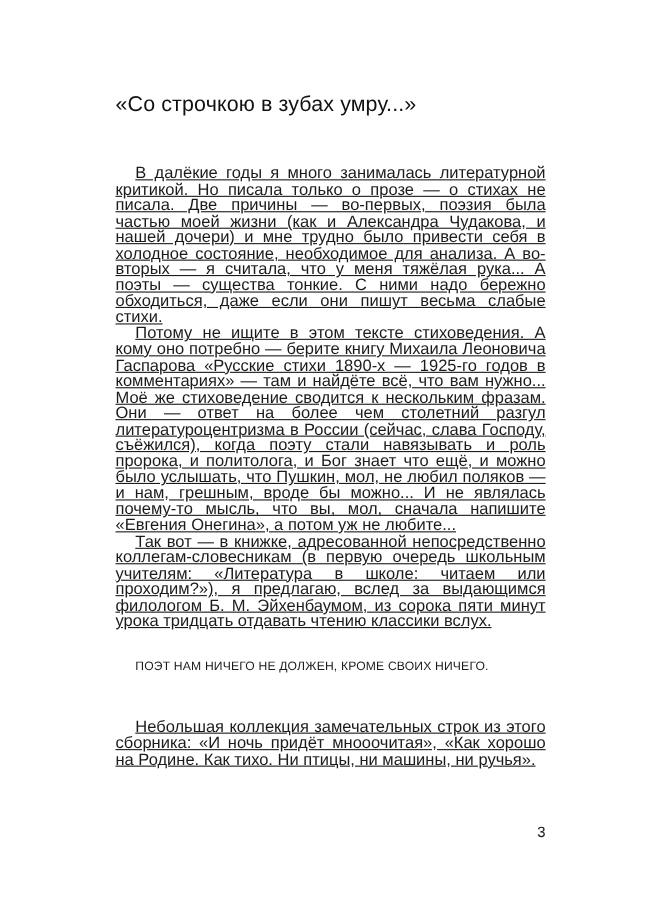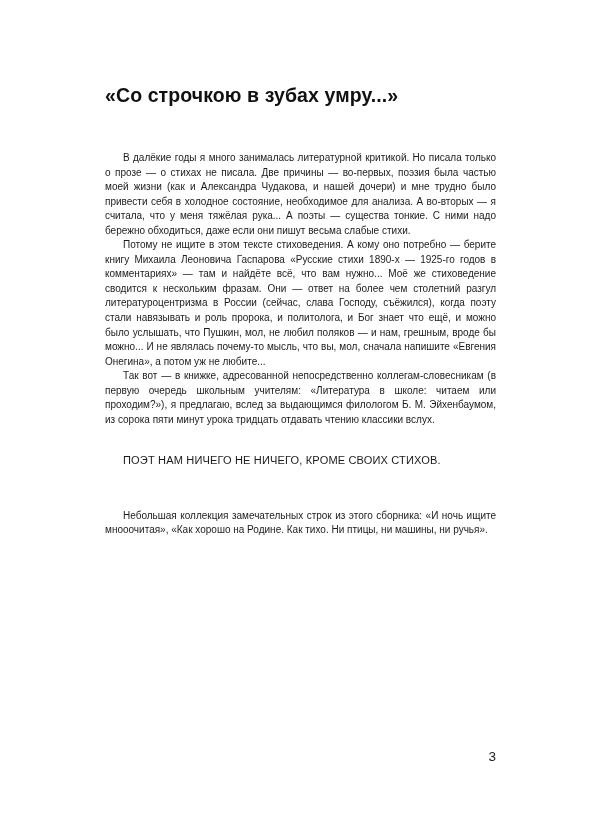--- a/index.html
+++ b/index.html
@@ -21,41 +21,42 @@
     margin: 0 auto;
   }
   .content {
     position: absolute;
     left: 105px;
     top: 0;
     width: 391px;
   }
   .chapter-title {
     font-size: 19.5px;
-    font-weight: 700;
+    font-weight: 400;
     letter-spacing: 0.1px;
     color: #111111;
     margin: 0;
     padding-top: 82px;
     line-height: 26px;
     text-align: left;
     white-space: nowrap;
   }
   .body-block {
     margin-top: 43px;
   }
   p.para {
     margin: 0;
-    font-size: 10px;
+    font-size: 15px;
     line-height: 14.55px;
     text-align: justify;
     text-justify: inter-word;
     text-indent: 18px;
     color: #1b1b1b;
     hyphens: manual;
+    text-decoration: underline;
     -webkit-hyphens: manual;
   }
   p.para.last-loose {
     text-align: justify;
   }
   .statement {
     margin: 0;
     padding-top: 26px;
     padding-bottom: 26px;
     font-size: 11.05px;
@@ -90,24 +91,24 @@
 
     <div class="body-block">
 
       <p class="para">В далёкие годы я много занималась литературной критикой. Но писала только о прозе — о стихах не писала. Две причины — во-первых, поэзия была частью моей жизни (как и Александра Чудакова, и нашей дочери) и мне трудно было привести себя в холодное состояние, необходимое для анализа. А во-вторых — я считала, что у меня тяжёлая рука... А поэты — существа тонкие. С ними надо бережно обходиться, даже если они пишут весьма слабые стихи.</p>
 
       <p class="para">Потому не ищите в этом тексте стиховедения. А кому оно потребно — берите книгу Михаила Леоновича Гаспарова «Русские стихи 1890-х — 1925-го годов в комментариях» — там и найдёте всё, что вам нужно... Моё же стиховедение сводится к нескольким фразам. Они — ответ на более чем столетний разгул литературоцентризма в России (сейчас, слава Господу, съёжился), когда поэту стали навязывать и роль пророка, и политолога, и Бог знает что ещё, и можно было услышать, что Пушкин, мол, не любил поляков — и нам, грешным, вроде бы можно... И не являлась почему-то мысль, что вы, мол, сначала напишите «Евгения Онегина», а потом уж не любите...</p>
 
       <p class="para">Так вот — в книжке, адресованной непосредственно коллегам-словесникам (в первую очередь школьным учителям: «Литература в школе: читаем или проходим?»), я предлагаю, вслед за выдающимся филологом Б. М. Эйхенбаумом, из сорока пяти минут урока тридцать отдавать чтению классики вслух.</p>
 
 
-      <p class="statement">ПОЭТ НАМ НИЧЕГО НЕ НИЧЕГО, КРОМЕ СВОИХ СТИХОВ.</p>
+      <p class="statement">ПОЭТ НАМ НИЧЕГО НЕ ДОЛЖЕН, КРОМЕ СВОИХ НИЧЕГО.</p>
 
       <div class="tail-gap"></div>
 
-      <p class="para last-loose">Небольшая коллекция замечательных строк из этого сборника: «И ночь ищите мнооочитая», «Как хорошо на Родине. Как тихо. Ни птицы, ни машины, ни ручья».</p>
+      <p class="para last-loose">Небольшая коллекция замечательных строк из этого сборника: «И ночь придёт мнооочитая», «Как хорошо на Родине. Как тихо. Ни птицы, ни машины, ни ручья».</p>
 
     </div>
   </div>
 
   <div class="folio">3</div>
 
 </div>
 
 </body></html>

